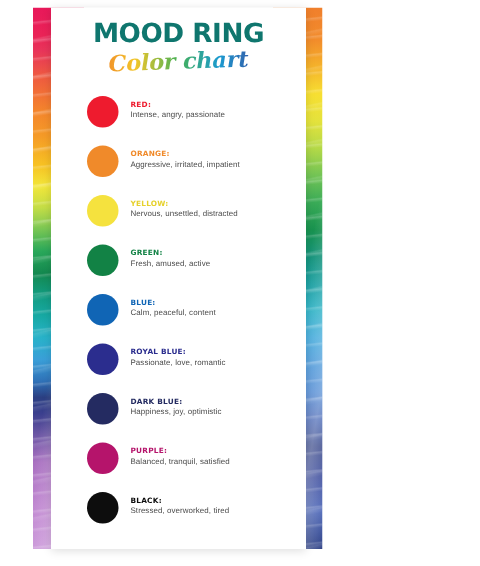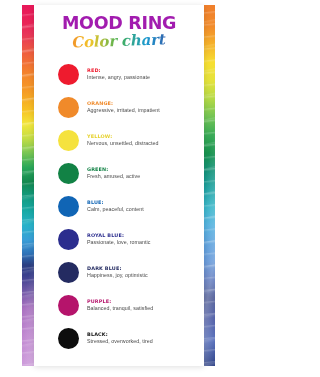--- a/index.html
+++ b/index.html
@@ -112,21 +112,21 @@
     z-index:4;
   }
 
   
   .title-wrap{ padding-top:10px; text-align:center; }
   .main-title{
     font-family:"DejaVu Sans", sans-serif;
     font-weight:bold;
     font-size:17.5px;
     letter-spacing:-0.3px;
-    color:#a21caf;
+    color:#0f766e;
     line-height:1;
     position:relative;
     display:inline-block;
   }
   .script-title{
     display:block;
     margin-top:1px;
     font-family:"DejaVu Serif", serif;
     font-style:italic;
     font-weight:bold;

